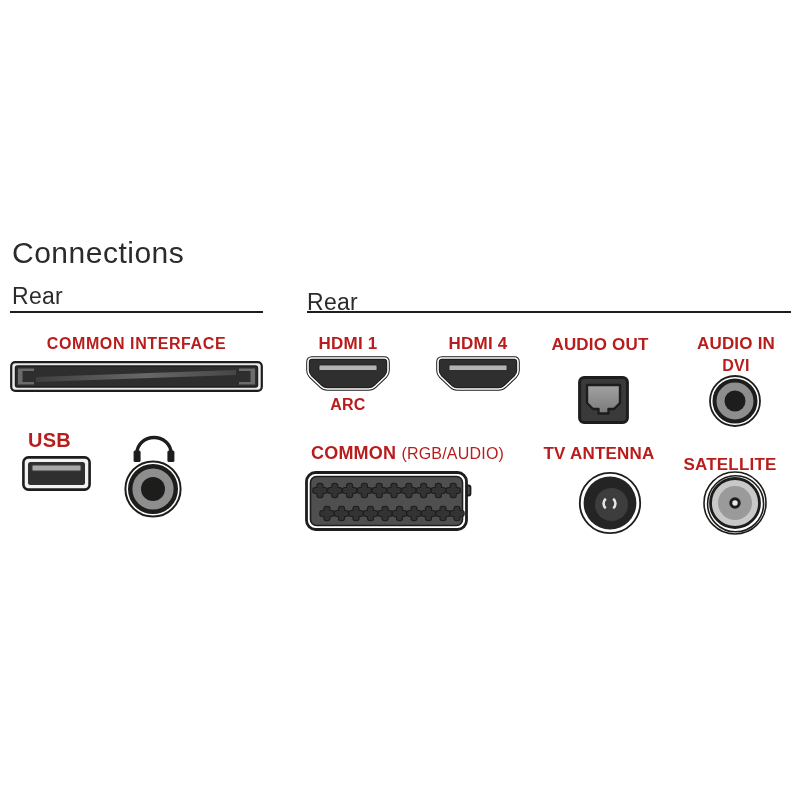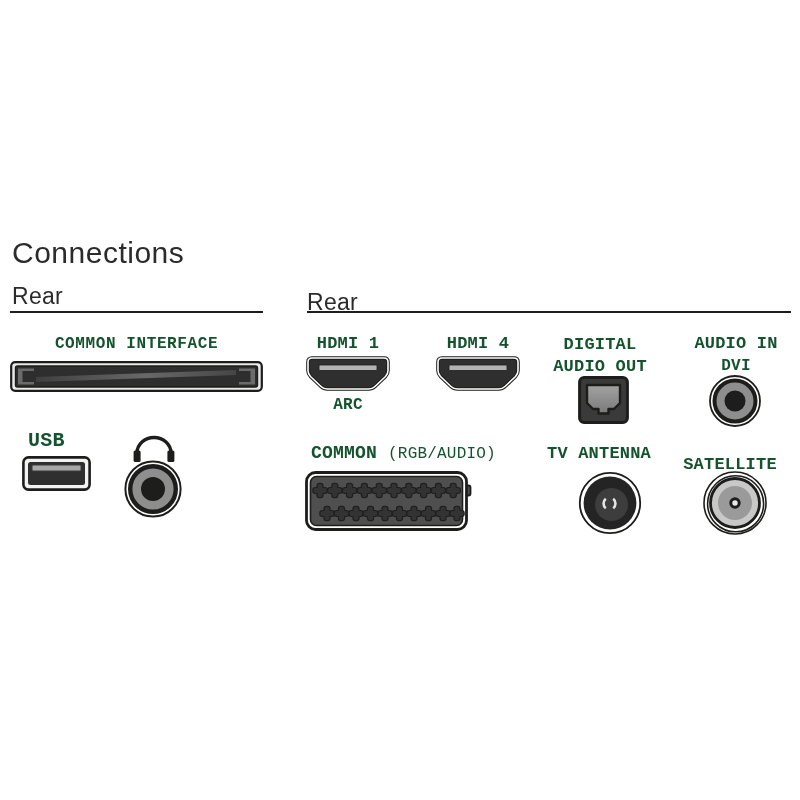--- a/index.html
+++ b/index.html
@@ -15,22 +15,22 @@
   .page-title {
     font-size: 30px; font-weight: 300; letter-spacing: 0.5px; color: #2b2b2b;
     white-space: nowrap;
   }
   .section-title {
     font-size: 23px; font-weight: 300; letter-spacing: 0.3px; color: #2b2b2b;
     white-space: nowrap;
   }
   .rule { background: #1d1d1b; height: 2px; }
   .port-label {
-    font-weight: 700; font-size: 17px; letter-spacing: 0.2px; color: #14532d;
-    text-align: center; white-space: nowrap; font-family: Liberation Mono, monospace;
+    font-weight: 700; font-size: 17px; letter-spacing: 0.2px; color: #b91c1c;
+    text-align: center; white-space: nowrap;
   }
   .port-label.small { font-size: 16px; }
   .port-label.ci { font-size: 16px; letter-spacing: 0.6px; }
   .port-label.usb { font-size: 20px; text-align: left; }
   .port-label.left { text-align: left; }
   .sub-normal { font-weight: 400; font-size: 16px; }
   .two-line { line-height: 22px; }
   svg { display: block; }
 </style>
 </head>
@@ -103,21 +103,20 @@
   <div class="abs port-label" style="left:436px; top:334px; width:84px;">HDMI 4</div>
   <div class="abs" style="left:436px; top:356px;">
     <svg width="84" height="36" viewBox="0 0 84 36">
       <path d="M6,2 H78 Q82,2 82,6 V14.5 Q82,18 79.5,20.5 L69,30.5 Q66.5,33 62.5,33 H21.5 Q17.5,33 15,30.5 L4.5,20.5 Q2,18 2,14.5 V6 Q2,2 6,2 Z" fill="#2f2f2f" stroke="#1d1d1b" stroke-width="3.6"></path>
       <path d="M6,2 H78 Q82,2 82,6 V14.5 Q82,18 79.5,20.5 L69,30.5 Q66.5,33 62.5,33 H21.5 Q17.5,33 15,30.5 L4.5,20.5 Q2,18 2,14.5 V6 Q2,2 6,2 Z" fill="none" stroke="#ffffff" stroke-width="1.6"></path>
       <rect x="13" y="9" width="58" height="5.5" rx="1" fill="#b3b3b3" stroke="#1d1d1b" stroke-width="0.8"></rect>
     </svg>
   </div>
 
   <div class="abs port-label two-line" style="left:540px; top:334px; width:120px;">
-    <div>DIGITAL</div>
     <div>AUDIO OUT</div>
   </div>
   <div class="abs" style="left:578px; top:376px;">
     <svg width="51" height="48" viewBox="0 0 51 48">
       <defs>
         <linearGradient id="grad-toslink" x1="0" y1="0" x2="0" y2="1">
           <stop offset="0" stop-color="#a2a2a2"></stop>
           <stop offset="1" stop-color="#7a7a7a"></stop>
         </linearGradient>
       </defs>

